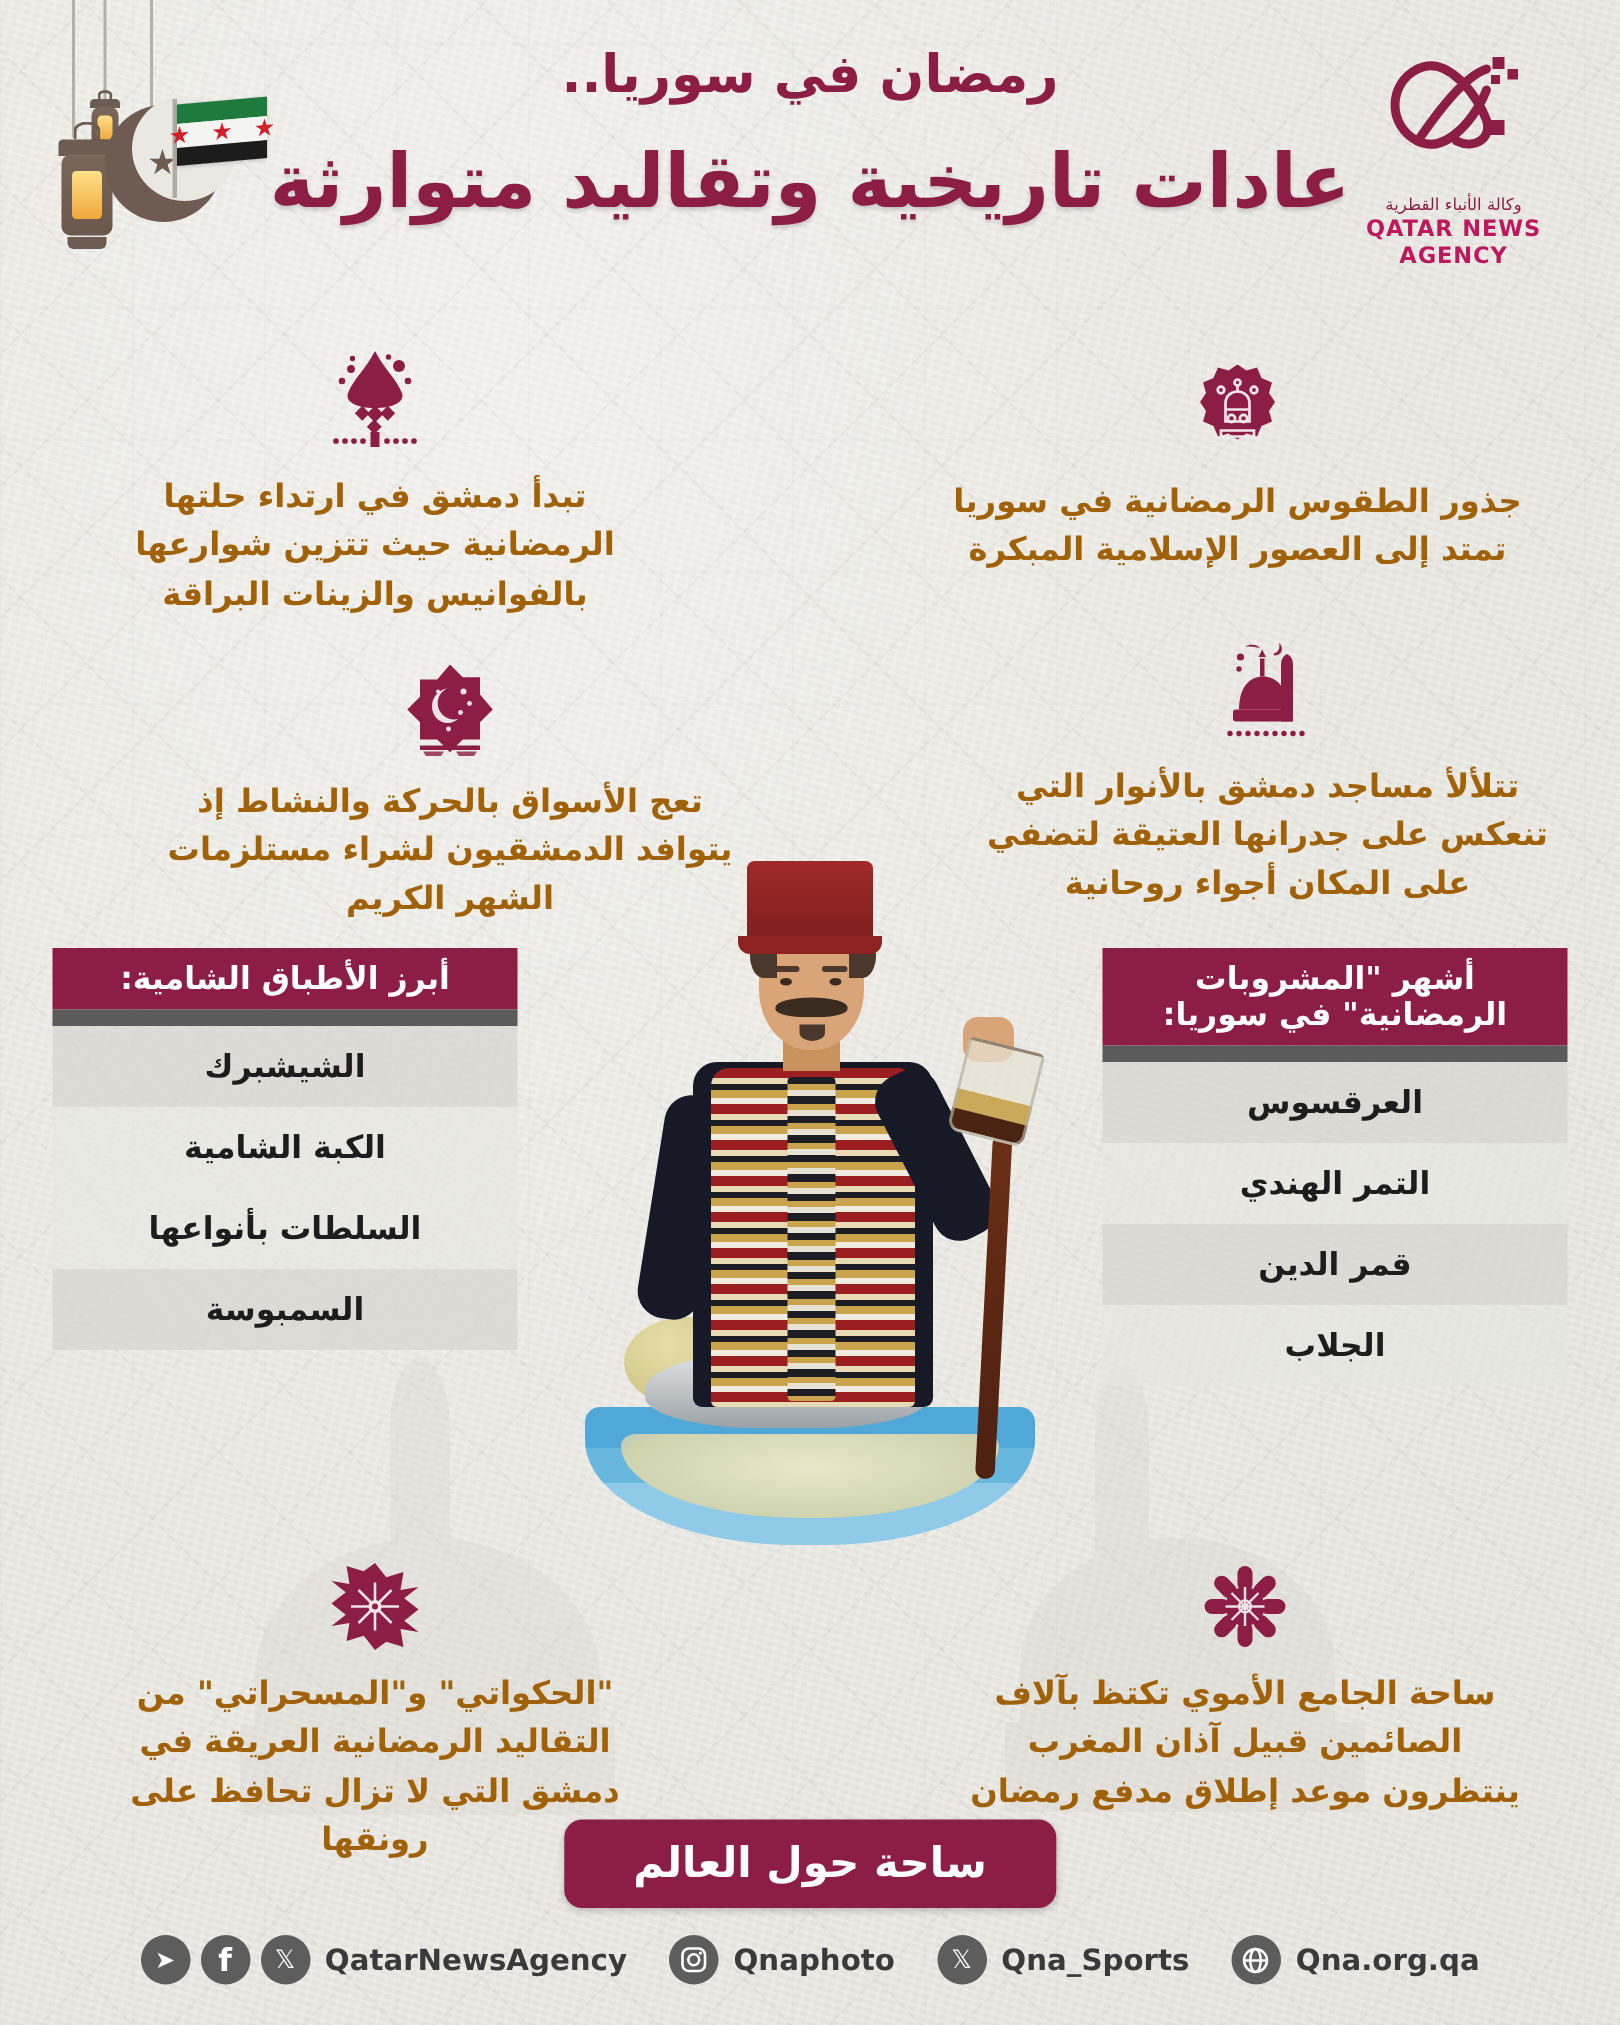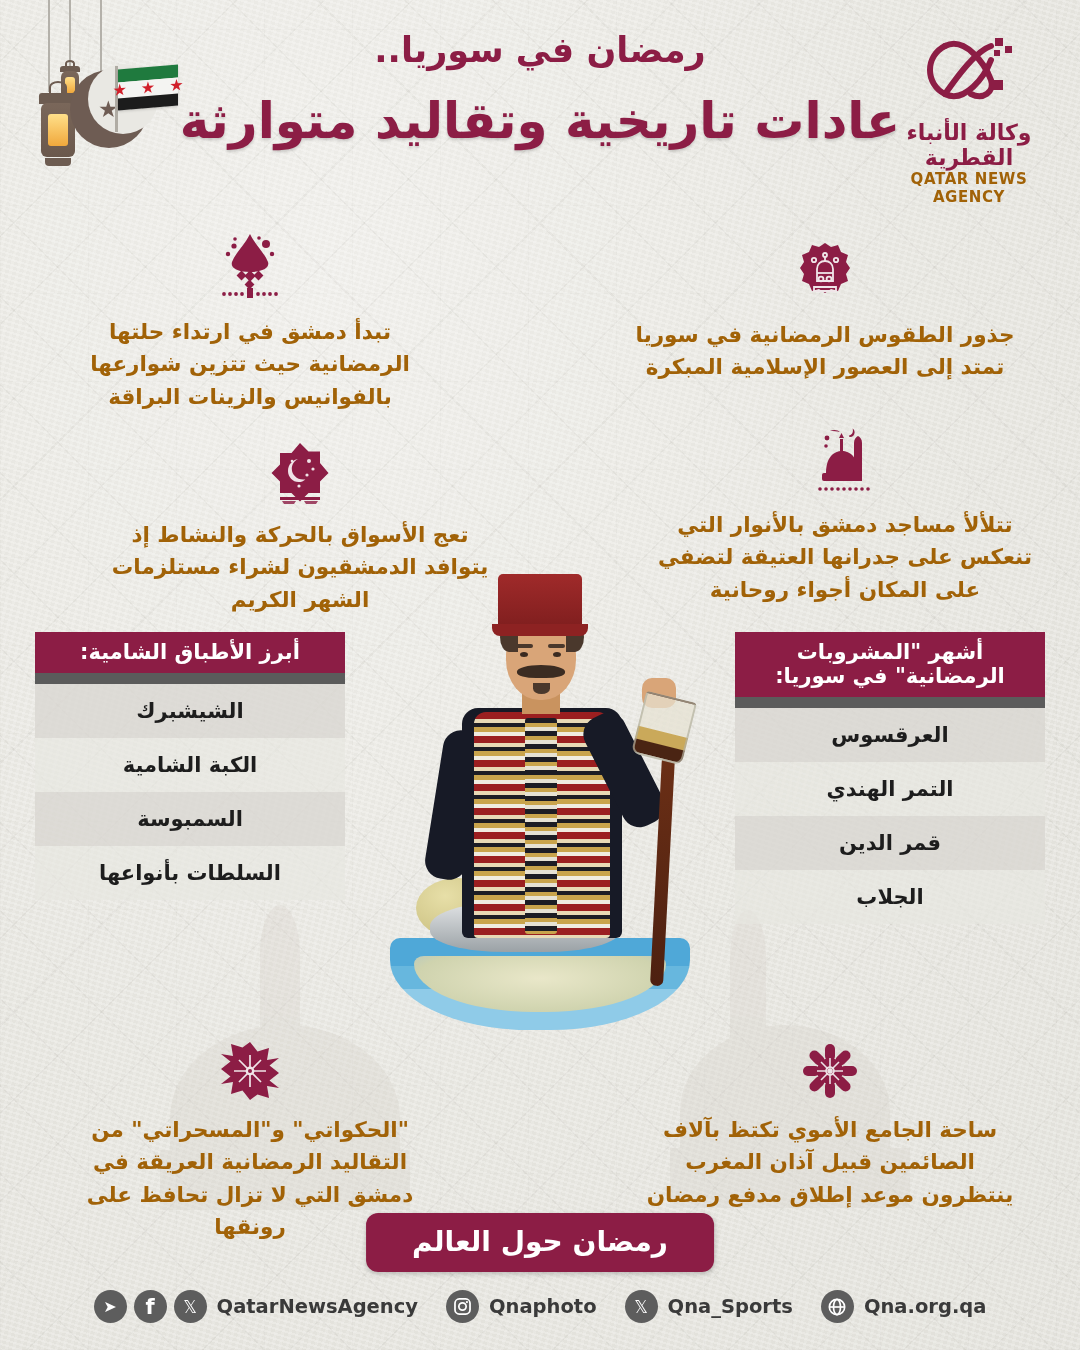--- a/index.html
+++ b/index.html
@@ -63,22 +63,22 @@
     position:absolute; top:92px; left:0; width:1080px;
     text-align:center;
     font-size:50px; font-weight:900; color:#8c1d45;
     letter-spacing:.3px;
     text-shadow:0 2px 3px rgba(0,0,0,.16);
   }
 
   
   .logo{ position:absolute; top:22px; right:26px; width:170px; text-align:center; }
   .logo-mark{ height:96px; display:flex; align-items:center; justify-content:center; }
-  .logo-ar{ font-size:22px; font-weight:700; color:#8c1d45; letter-spacing:1px; margin-top:2px; }
-  .logo-en{ font-size:15px; font-weight:700; color:#a16207; letter-spacing:.6px; }
+  .logo-ar{ font-size:11px; font-weight:400; color:#8c1d45; letter-spacing:1px; margin-top:12px; }
+  .logo-en{ font-size:15px; font-weight:700; color:#be185d; letter-spacing:.6px; }
 
   
   .decor{ position:absolute; top:0; left:0; width:220px; height:185px; }
   .wire{ position:absolute; width:2px; background:#b4b1aa; top:0; }
   .lantern{ position:absolute; }
   .lantern .cap{ position:absolute; background:#6d5c51; border-radius:3px 3px 0 0; }
   .lantern .body{
     position:absolute;
     background:linear-gradient(180deg,#7a675a,#6a584c);
     border-radius:6px;
@@ -512,25 +512,25 @@
     <div class="card-row even">التمر الهندي</div>
     <div class="card-row odd">قمر الدين</div>
     <div class="card-row even">الجلاب</div>
   </div>
 
   <div class="card" style="left:35px; top:632px;">
     <div class="card-head">أبرز الأطباق الشامية:</div>
     <div class="card-subbar"></div>
     <div class="card-row odd">الشيشبرك</div>
     <div class="card-row even">الكبة الشامية</div>
+    <div class="card-row even">السلطات بأنواعها</div>
     <div class="card-row odd">السمبوسة</div>
-    <div class="card-row even">السلطات بأنواعها</div>
-  </div>
-
-  <div class="cta">رمضان حول العالم</div>
+  </div>
+
+  <div class="cta">ساحة حول العالم</div>
 
   <div class="social">
 
     <div class="sgroup">
       <span class="sicon" style="font-size:16px;">➤</span>
       <span class="sicon" style="font-size:21px;font-weight:800;">f</span>
       <span class="sicon" style="font-size:17px;">𝕏</span>
       <span class="shandle">QatarNewsAgency</span>
     </div>
 

